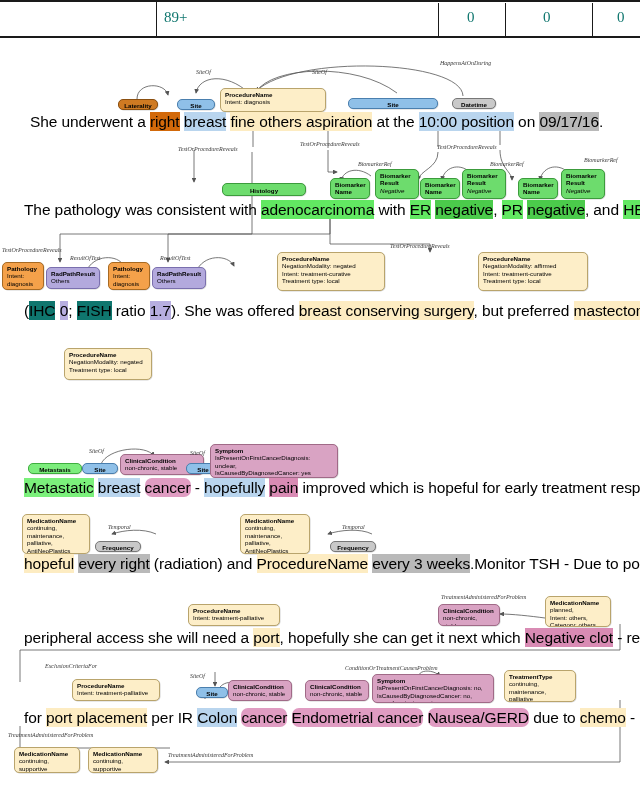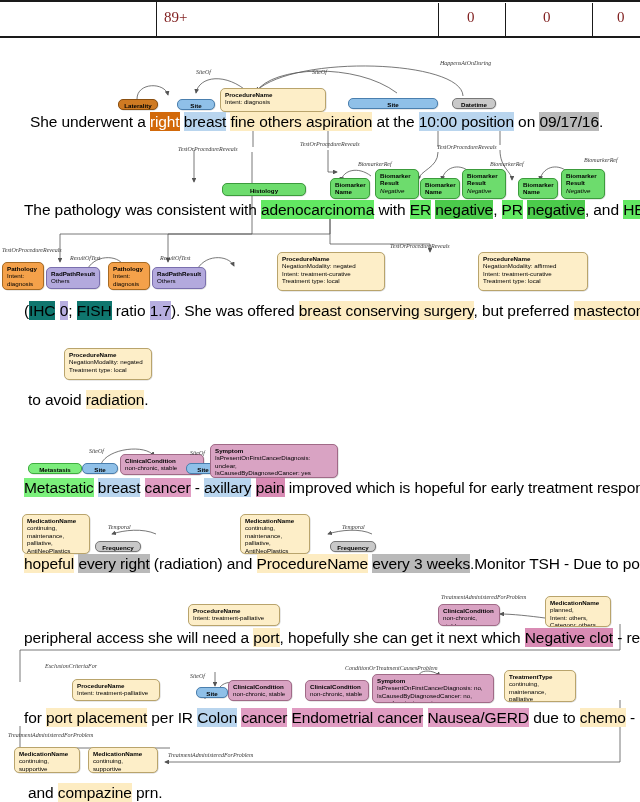--- a/index.html
+++ b/index.html
@@ -8,36 +8,36 @@
     font-family:"Liberation Sans", sans-serif;
     color:#000;
   }
   .layer{position:absolute;left:0;top:0;width:640px;height:802px;}
   svg.arcs{position:absolute;left:0;top:0;width:640px;height:802px;pointer-events:none;}
 
   
   .tbl{position:absolute;left:0;top:0;width:640px;height:44px;}
   .tbl .hline{position:absolute;left:0;width:640px;height:2px;background:#1a1a1a;}
   .tbl .vline{position:absolute;width:1px;background:#1a1a1a;}
-  .tbl .cell{position:absolute;font-family:"Liberation Serif",serif;font-size:15px;color:#7f1d1d;}
+  .tbl .cell{position:absolute;font-family:"Liberation Serif",serif;font-size:15px;color:#0f766e;}
 
   
   .srow{position:absolute;white-space:pre;font-size:15.5px;letter-spacing:-0.1px;line-height:20px;}
   .srow span{padding:1px 0;}
 
   
   .hl-orange   {background:#0f766e;}
-  .hl-dorange  {background:#d2690a;color:#ffffff;}
+  .hl-dorange  {background:#d2690a;color:#000000;}
   .hl-blue     {background:#b9d5ee;}
   .hl-cream    {background:#fdecc2;}
   .hl-grey     {background:#b9b9b9;}
   .hl-green    {background:#62e862;}
   .hl-dgreen   {background:#4bcb4b;}
   .hl-purple   {background:#b7aee0;}
-  .hl-pink     {background:#e09cc2;}
+  .hl-pink     {background:#e09cc2;border-radius:7px;}
   .hl-dpink    {background:#d98bb4;}
   .hl-lgreen   {background:#7bf07b;}
 
   
   .box{position:absolute;border:1px solid #6b6b6b;border-radius:5px;
        box-sizing:border-box;padding:2px 4px;font-size:6.2px;line-height:7.4px;
        box-shadow:0.5px 0.5px 0 rgba(0,0,0,.18);overflow:hidden;}
   .box .ttl{font-weight:bold;display:block;}
   .box .sub{display:block;}
   .box.center{text-align:center;}
@@ -359,19 +359,17 @@
   <div class="rel" style="left:345px;top:665px;">ConditionOrTreatmentCausesProblem</div>
 
   <div class="rel" style="left:8px;top:732px;">TreatmentAdministeredForProblem</div>
   <div class="rel" style="left:168px;top:752px;">TreatmentAdministeredForProblem</div>
 </div>
 
 <div class="layer">
   <div class="srow" id="s1" style="left:30px;top:112px;"><span>She underwent a </span><span class="hl-dorange">right</span><span> </span><span class="hl-blue">breast</span><span> </span><span class="hl-cream">fine others aspiration</span><span> at the </span><span class="hl-blue">10:00 position</span><span> on </span><span class="hl-grey">09/17/16</span><span>.</span></div>
   <div class="srow" id="s2" style="left:24px;top:200px;"><span>The pathology was consistent with </span><span class="hl-green">adenocarcinoma</span><span> with </span><span class="hl-green">ER</span><span> </span><span class="hl-dgreen">negative</span><span>, </span><span class="hl-green">PR</span><span> </span><span class="hl-dgreen">negative</span><span>, and </span><span class="hl-green">HER2</span></div>
   <div class="srow" id="s3" style="left:24px;top:301px;"><span>(</span><span class="hl-orange">IHC</span><span> </span><span class="hl-purple">0</span><span>; </span><span class="hl-orange">FISH</span><span> ratio </span><span class="hl-purple">1.7</span><span>). She was offered </span><span class="hl-cream">breast conserving surgery</span><span>, but preferred </span><span class="hl-cream">mastectomy</span></div>
-  <div class="srow" id="s4" style="left:28px;top:390px;"><span>to avoid </span><span class="hl-cream">radiation</span><span>.</span></div>
-  <div class="srow" id="s5" style="left:24px;top:478px;"><span class="hl-lgreen">Metastatic</span><span> </span><span class="hl-blue">breast</span><span> </span><span class="hl-pink">cancer</span><span> - </span><span class="hl-blue">axillary</span><span> </span><span class="hl-dpink">pain</span><span> improved which is hopeful for early treatment response - Continue</span></div>
+  <div class="srow" id="s5" style="left:24px;top:478px;"><span class="hl-lgreen">Metastatic</span><span> </span><span class="hl-blue">breast</span><span> </span><span class="hl-pink">cancer</span><span> - </span><span class="hl-blue">hopefully</span><span> </span><span class="hl-dpink">pain</span><span> improved which is hopeful for early treatment response - Continue</span></div>
   <div class="srow" id="s6" style="left:24px;top:554px;"><span class="hl-cream">hopeful</span><span> </span><span class="hl-grey">every right</span><span> (radiation) and </span><span class="hl-cream">ProcedureName</span><span> </span><span class="hl-grey">every 3 weeks</span><span>.Monitor TSH - Due to poor</span></div>
   <div class="srow" id="s7" style="left:24px;top:628px;"><span>peripheral access she will need a </span><span class="hl-cream">port</span><span>, hopefully she can get it next which </span><span class="hl-dpink">Negative clot</span><span> - restart </span></div>
   <div class="srow" id="s8" style="left:24px;top:708px;"><span>for </span><span class="hl-cream">port placement</span><span> per IR </span><span class="hl-blue">Colon</span><span> </span><span class="hl-pink">cancer</span><span> </span><span class="hl-pink">Endometrial cancer</span><span> </span><span class="hl-pink">Nausea/GERD</span><span> due to </span><span class="hl-cream">chemo</span><span> - Continue </span></div>
-  <div class="srow" id="s9" style="left:28px;top:783px;"><span>and </span><span class="hl-cream">compazine</span><span> prn.</span></div>
 </div>
 
 </body></html>

